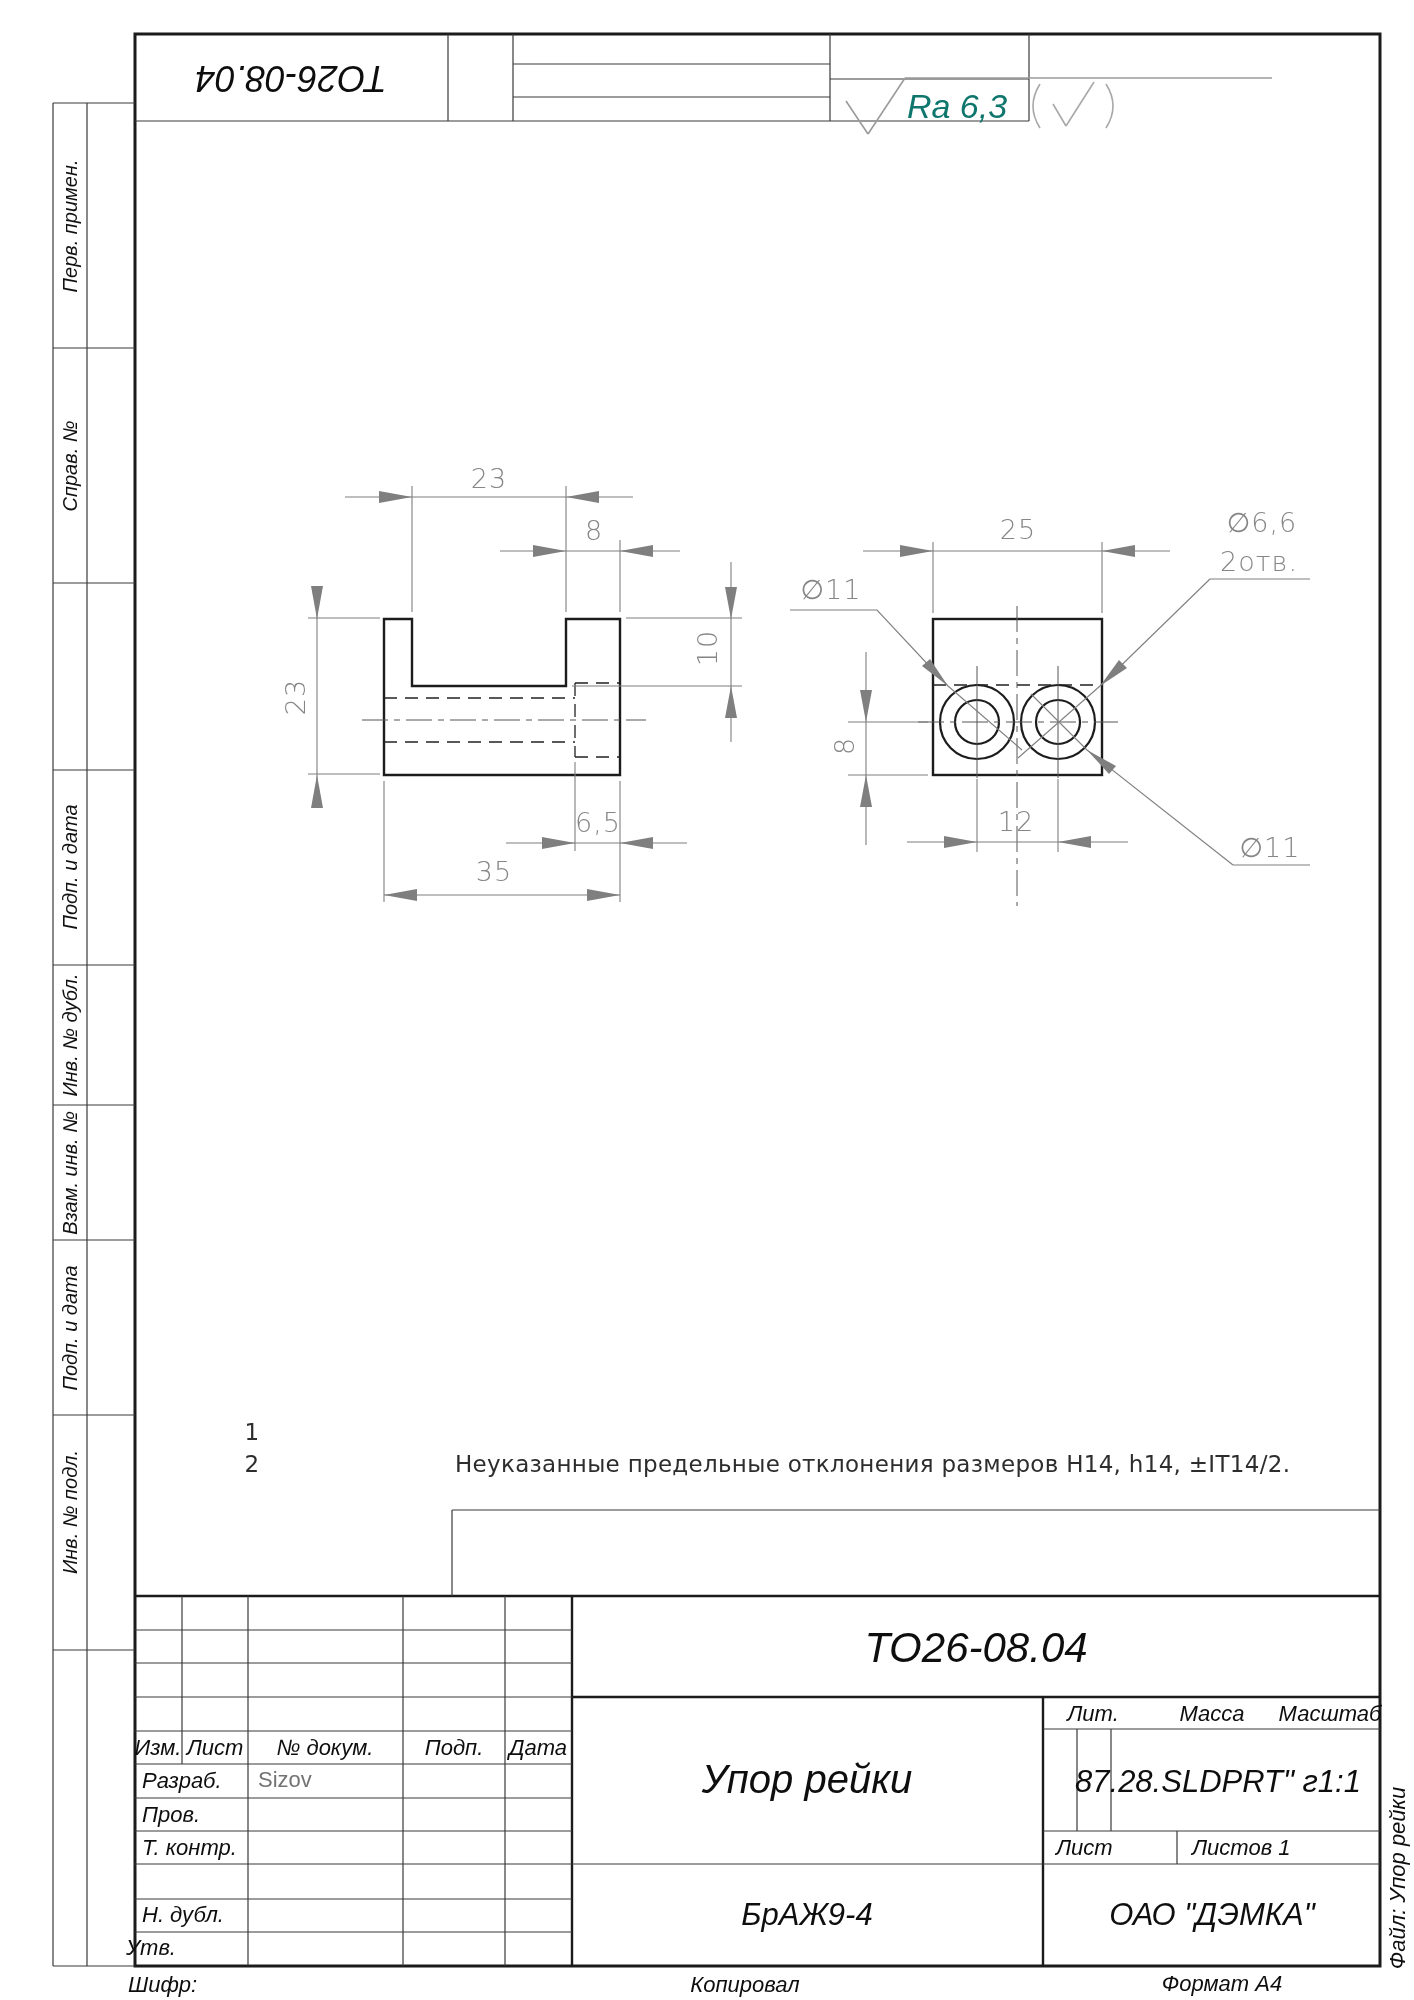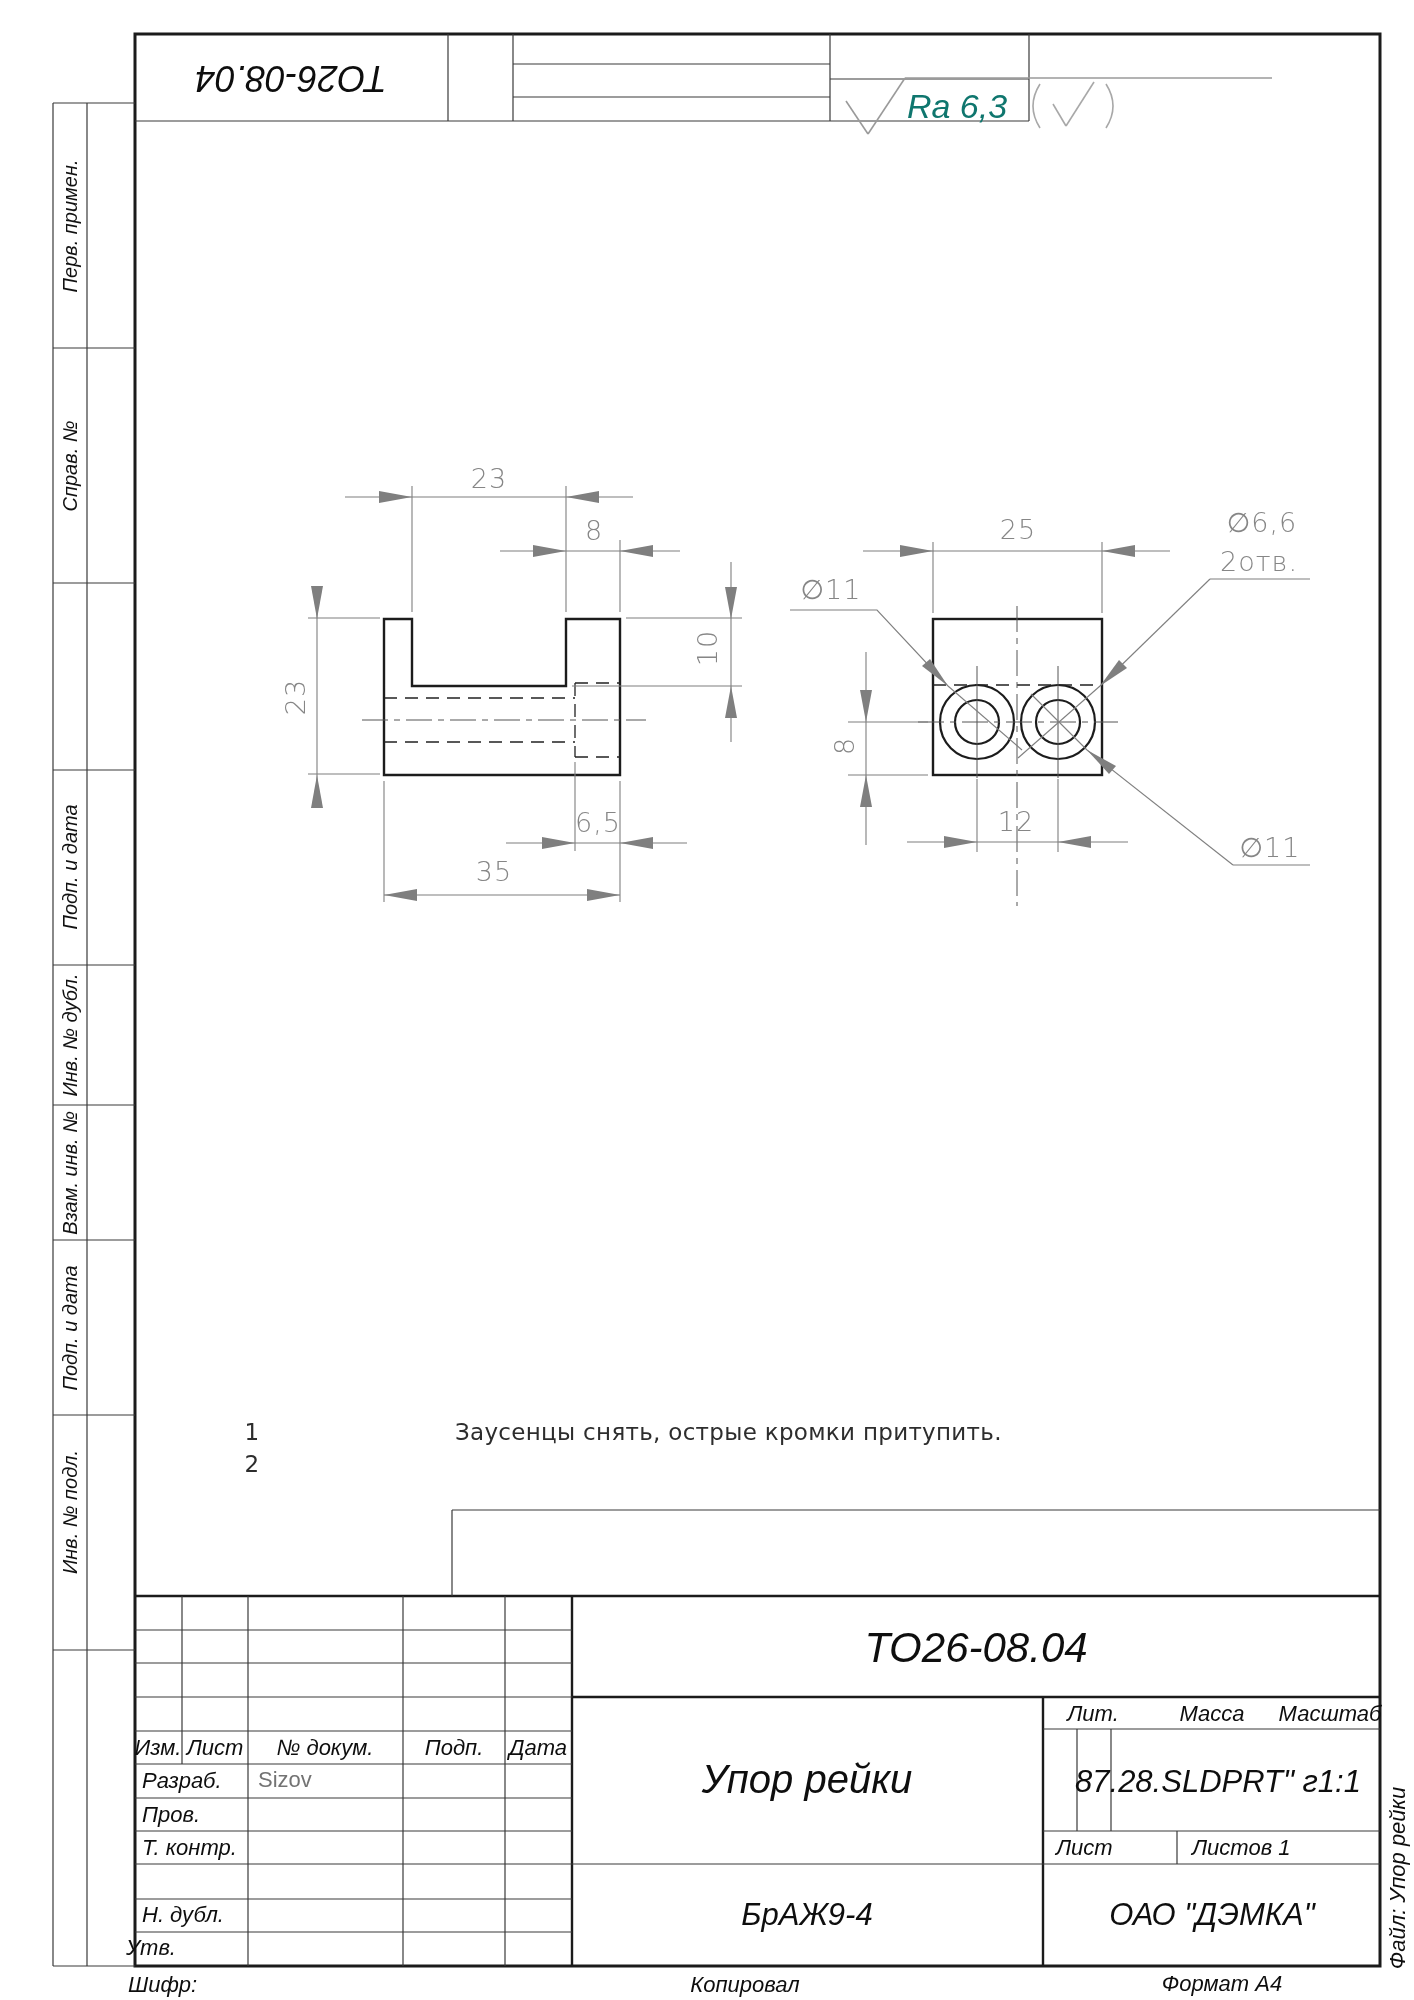--- a/index.html
+++ b/index.html
@@ -210,22 +210,22 @@
 
   <div class="t dim" style="left:1018px;top:529px;">25</div>
   <div class="t dim" style="left:831px;top:589px;">∅11</div>
   <div class="t dim" style="left:1262px;top:522px;">∅6,6</div>
   <div class="t dim" style="left:1259px;top:561px;">2отв.</div>
   <div class="t dim" style="left:1270px;top:847px;">∅11</div>
   <div class="tv dim" style="left:844px;top:746px;">8</div>
   <div class="t dim" style="left:1016px;top:821px;">12</div>
 
   <div class="t note" style="left:252px;top:1432px;">1</div>
-  <div class="tl note" style="left:455px;top:1432px;">Заусенцы снять, острые кромки притупить.</div>
   <div class="t note" style="left:252px;top:1464px;">2</div>
+  <div class="tl note" style="left:455px;top:1464px;">Неуказанные предельные отклонения размеров H14, h14, ±IT14/2.</div>
 
   <div class="tv margin-lbl" style="left:70px;top:226px;">Перв. примен.</div>
   <div class="tv margin-lbl" style="left:70px;top:466px;">Справ. №</div>
   <div class="tv margin-lbl" style="left:70px;top:867px;">Подп. и дата</div>
   <div class="tv margin-lbl" style="left:70px;top:1035px;">Инв. № дубл.</div>
   <div class="tv margin-lbl" style="left:70px;top:1173px;">Взам. инв. №</div>
   <div class="tv margin-lbl" style="left:70px;top:1328px;">Подп. и дата</div>
   <div class="tv margin-lbl" style="left:70px;top:1512px;">Инв. № подл.</div>
 
   <div class="t tb" style="left:158px;top:1748px;">Изм.</div>

